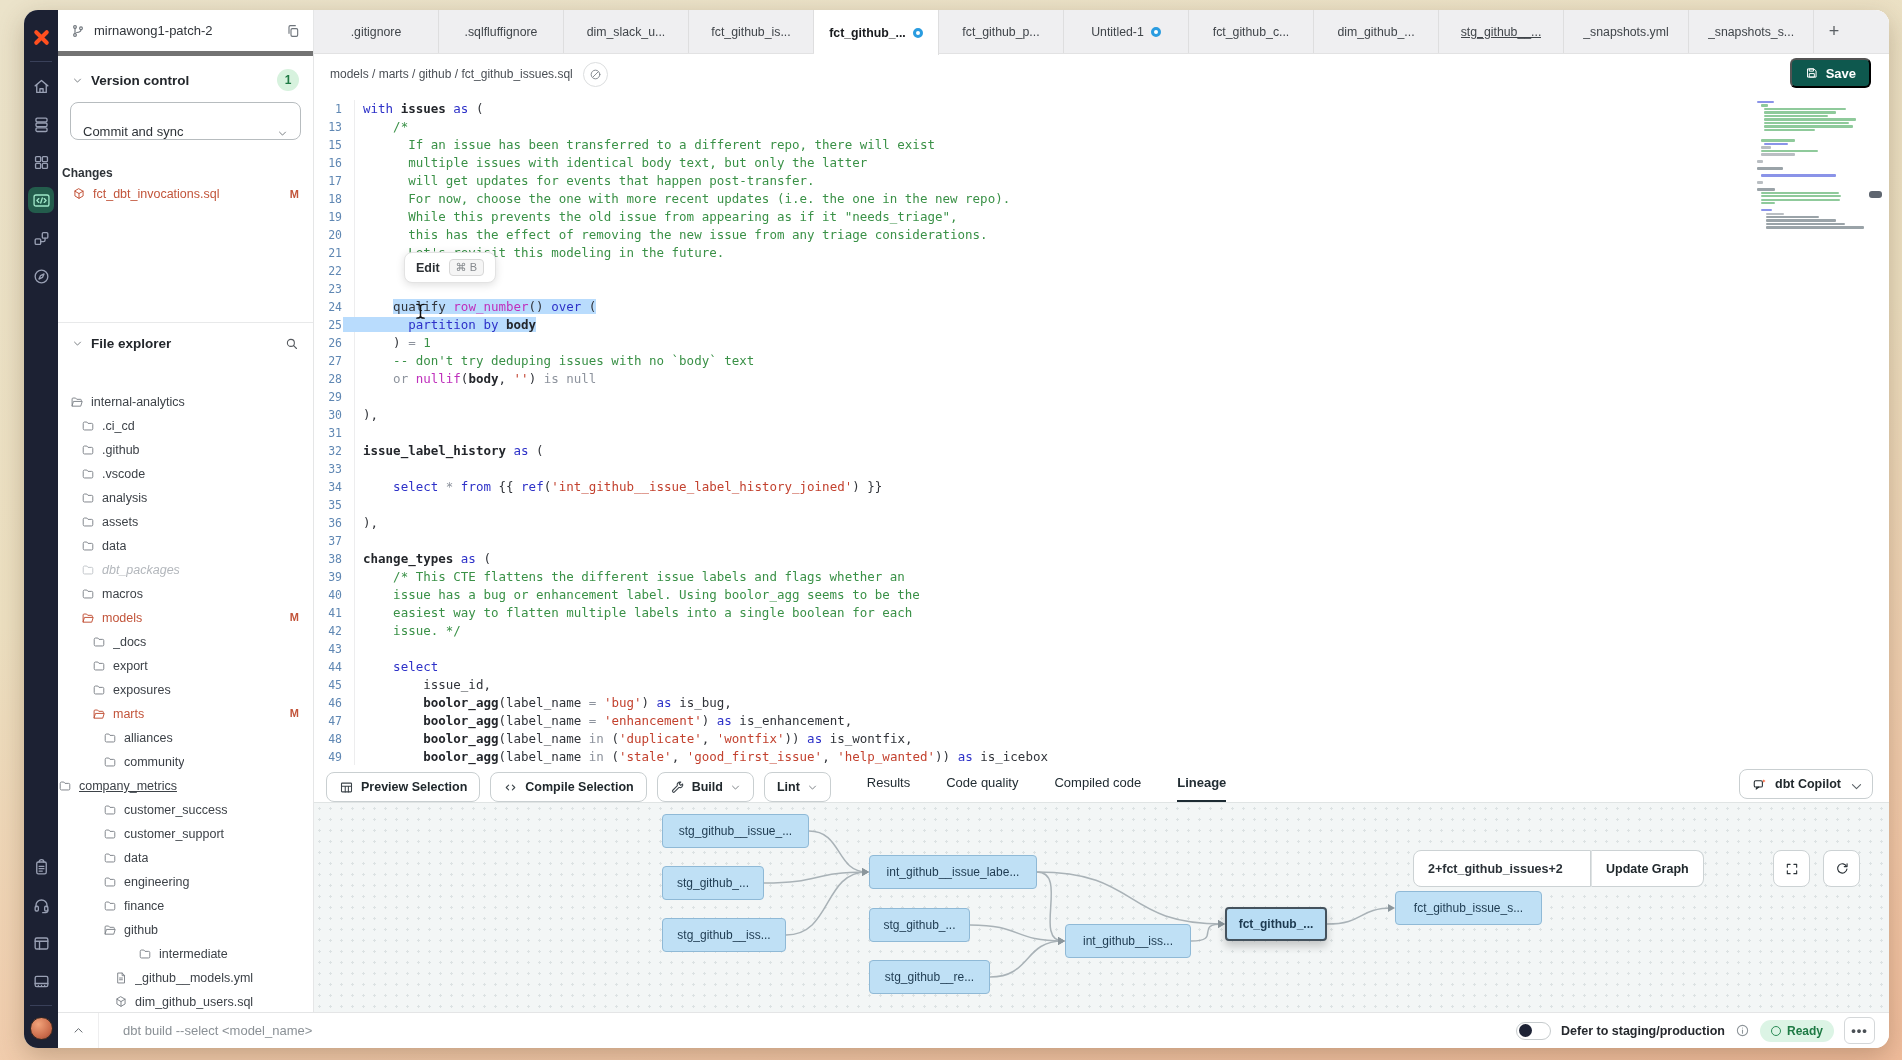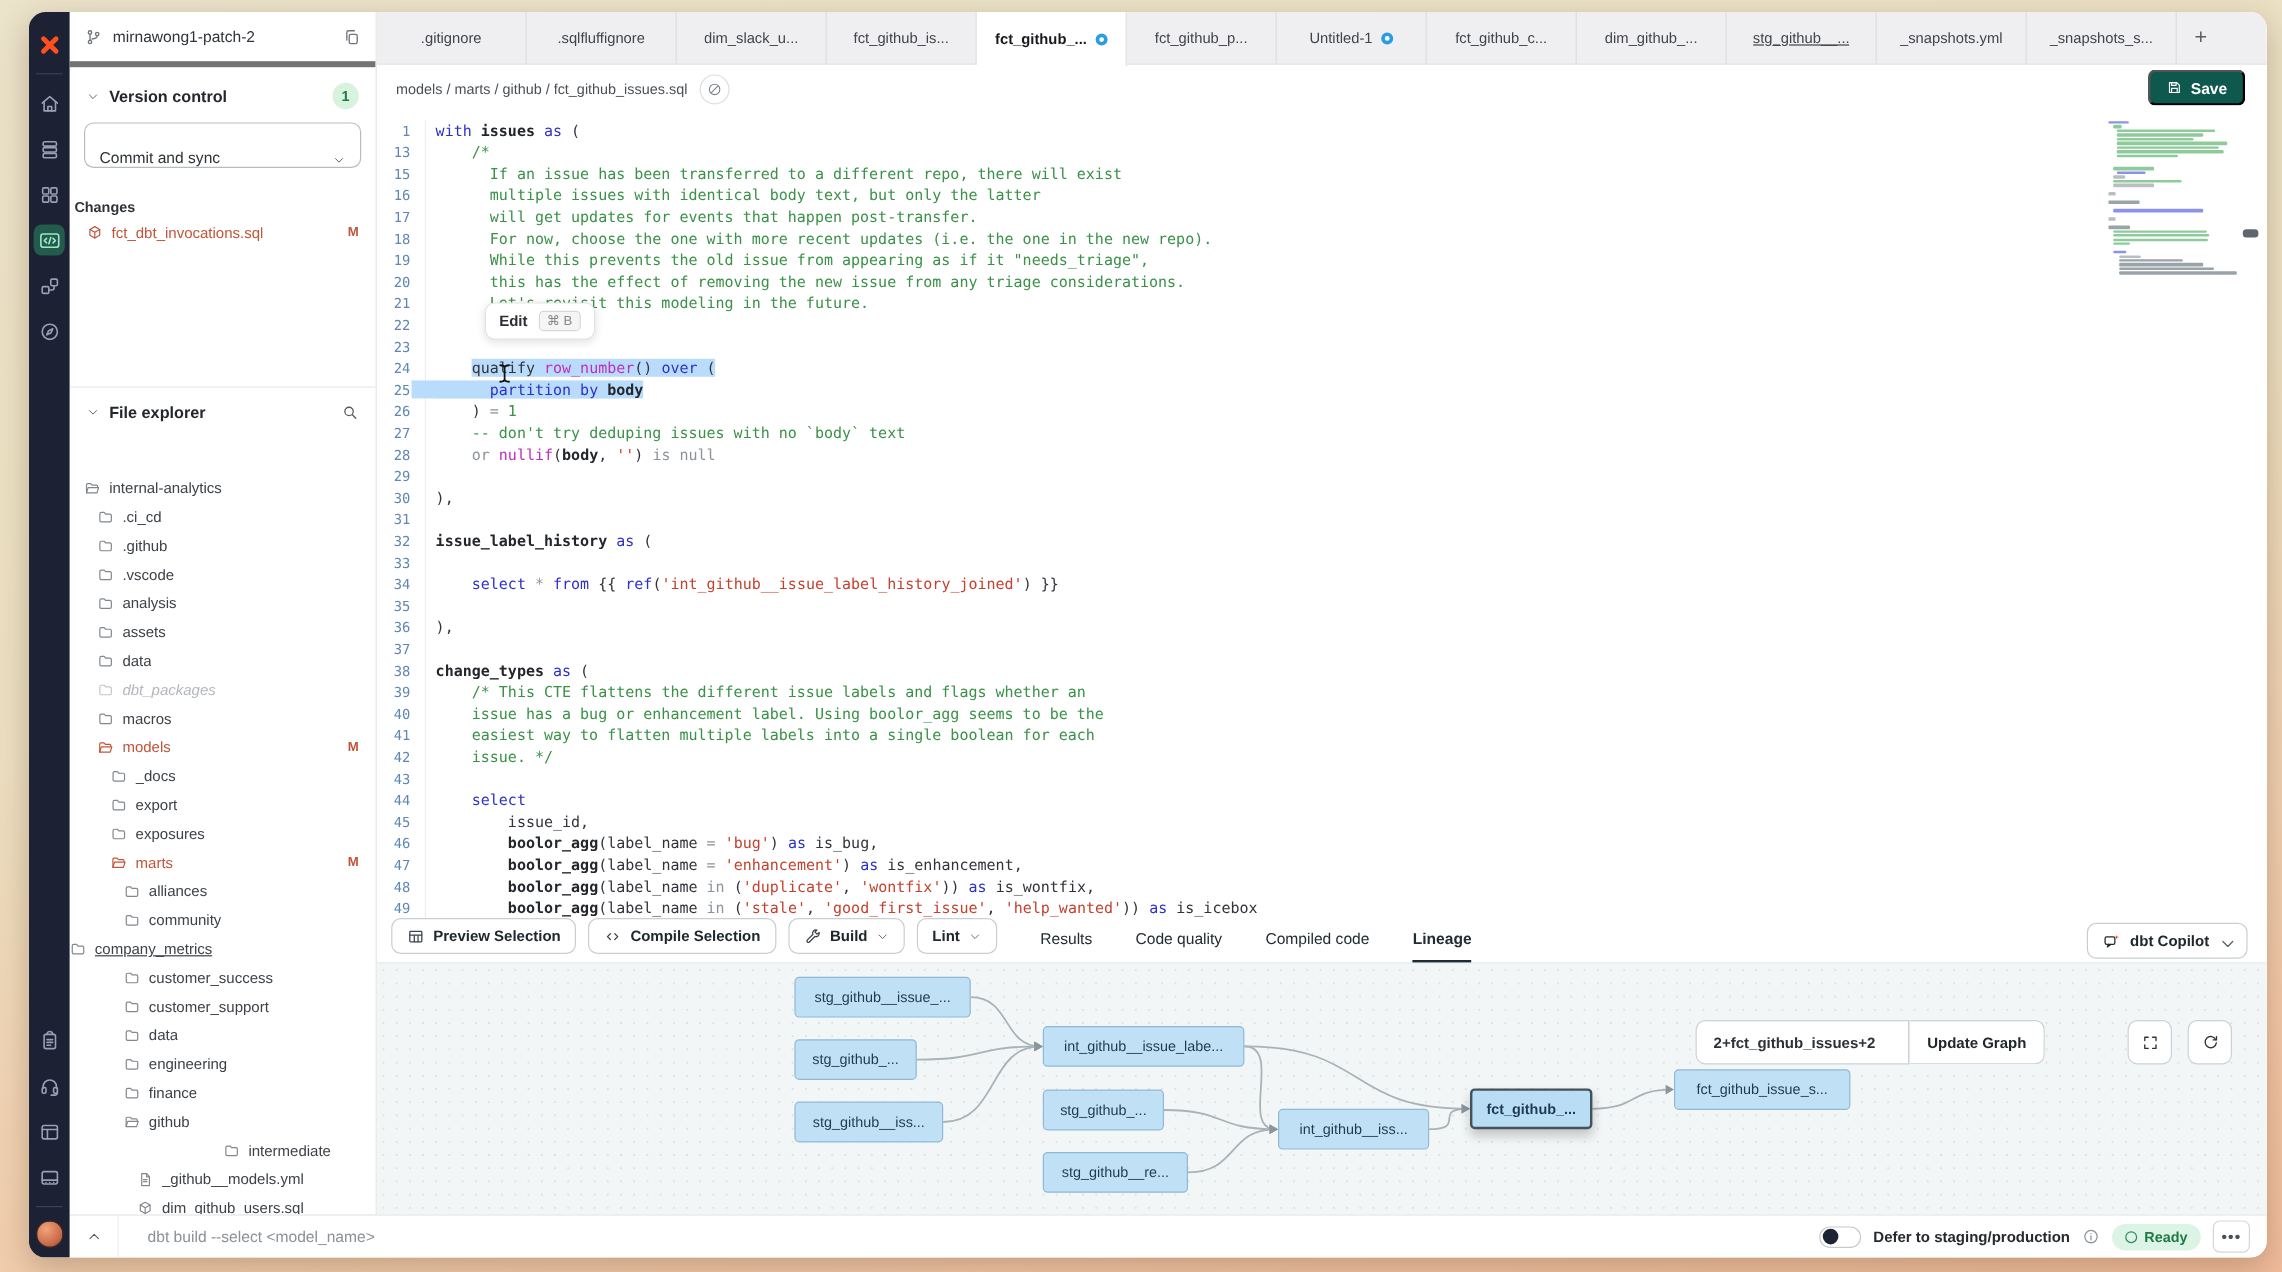--- a/index.html
+++ b/index.html
@@ -35,21 +35,21 @@
     font-size:12px;display:flex;align-items:center;justify-content:center;font-weight:700}
   .commit-select{margin:4px 12px 0;height:38px;border:1px solid #b7bcbf;border-radius:8px;display:flex;
     align-items:flex-end;padding:0 12px;font-size:13px;color:#2e3338;justify-content:space-between;background:#fff}
   .changes-label{margin:26px 4px 2px;font-size:12px;font-weight:700;color:#2e3338}
   .change-row{display:flex;align-items:center;gap:7px;padding:5px 14px;font-size:12.5px;color:#c2543a}
   .change-row .cicon{width:14px;height:14px;color:#c2543a;flex:none}
   .badge-m{margin-left:auto;color:#c2543a;font-weight:700;font-size:11px}
   .sb-divider{height:1px;background:#e8e9ea;margin-top:116px}
   .fe-search{margin-left:auto;width:15px;height:15px;color:#55595e}
   .tree{position:absolute;top:382px;bottom:0;left:0;right:0;overflow:hidden;padding-top:3px}
-  .tree-row{height:24px;display:flex;align-items:center;gap:7px;font-size:12.5px;color:#3d4248;padding-right:14px}
+  .tree-row{height:24px;display:flex;gap:7px;font-size:12.5px;color:#3d4248;padding-right:14px}
   .tree-row .ticon{width:14px;height:14px;color:#82878d;flex:none}
   .tree-row.accent{color:#c2543a}
   .tree-row.accent .ticon{color:#c2543a}
   .tree-row.muted{color:#b3b7bc;font-style:italic}
   .tree-row.muted .ticon{color:#c3c7cb}
   .tree-label{white-space:nowrap;overflow:hidden;text-overflow:ellipsis}
 
   
   .main{position:absolute;left:290px;top:0;width:1575px;height:1002px;background:#fff}
   .tabbar{height:44px;background:#efeff1;display:flex;border-bottom:1px solid #e2e2e3}
@@ -83,21 +83,21 @@
     padding:0 11px;font-size:12.5px;color:#2b2f33;font-weight:700;z-index:4}
   .keycap{border:1px solid #d8d8d8;background:#f5f5f5;border-radius:4px;padding:1px 6px;font-size:11px;
     color:#85898d;font-weight:400}
   .ibeam{position:absolute;left:101px;top:209px;width:11px;height:16px;color:#111;z-index:5}
   .minimap{position:absolute;right:28px;top:0;width:104px;height:180px;padding-top:7px}
   .mmrow{height:2.4px;margin-bottom:1.1px;border-radius:1px}
   .mm-thumb{position:absolute;right:7px;top:97px;width:13px;height:7px;background:#5f6670;border-radius:3px}
 
   
   .ptoolbar{position:absolute;left:0;top:755px;width:100%;height:38px;background:#fff;border-bottom:1px solid #e0e4e4;
-    display:flex;align-items:flex-start;padding-left:12px}
+    display:flex;align-items:flex-end;padding-left:12px}
   .tbtn{height:30px;border:1px solid #c9cfd1;border-radius:8px;display:flex;align-items:center;gap:7px;
     padding:0 12px;font-size:12.5px;color:#20282c;margin-right:10px;font-weight:700;background:#fff}
   .tbtn .bicon{width:15px;height:15px;color:#3c444a}
   .chev{width:11px;height:11px;color:#5a6166}
   .ptabs{display:flex;height:100%;margin-left:26px;gap:36px}
   .ptab{display:flex;align-items:center;font-size:13px;color:#222d33;border-bottom:2px solid transparent;font-weight:400}
   .ptab.active{border-color:#1d2b33;font-weight:700}
   .copilot{position:absolute;right:16px;top:4px;height:30px;border:1px solid #c9cfd1;border-radius:8px;
     background:#fff;display:flex;align-items:center;gap:8px;padding:0 12px;font-size:12.5px;color:#20282c;font-weight:700}
   .copilot svg{width:15px;height:15px}
@@ -480,21 +480,21 @@
           </div>
           <div class="tree-row" style="padding-left: 45px;">
             <span class="ticon">
               <svg viewBox="0 0 24 24" fill="none" stroke="currentColor" stroke-width="1.7" stroke-linecap="round" stroke-linejoin="round">
                 <path d="M3.6 18.5V6.8a1.6 1.6 0 0 1 1.6-1.6h4.4l2 2.2h6.2a1.6 1.6 0 0 1 1.6 1.7V10"></path>
                 <path d="M3.6 18.5l2.3-7.5h15l-2.3 7.5z"></path>
               </svg>
             </span>
             <span class="tree-label">github</span>
           </div>
-          <div class="tree-row" style="padding-left: 80px; margin-left: 48px;">
+          <div class="tree-row" style="padding-left: 80px;">
             <span class="ticon">
               <svg viewBox="0 0 24 24" fill="none" stroke="currentColor" stroke-width="1.7" stroke-linecap="round" stroke-linejoin="round">
                 <path d="M3.8 7.2a2 2 0 0 1 2-2h4.2l2 2.3h6.2a2 2 0 0 1 2 2v7.3a2 2 0 0 1-2 2H5.8a2 2 0 0 1-2-2z"></path>
               </svg>
             </span>
             <span class="tree-label">intermediate</span>
           </div>
           <div class="tree-row" style="padding-left: 56px;">
             <span class="ticon">
               <svg viewBox="0 0 24 24" fill="none" stroke="currentColor" stroke-width="1.7" stroke-linecap="round" stroke-linejoin="round">

